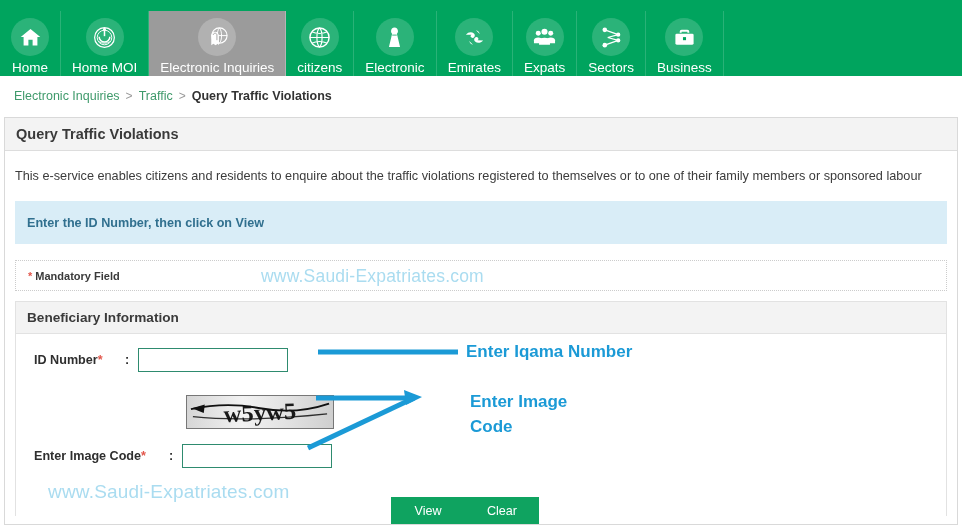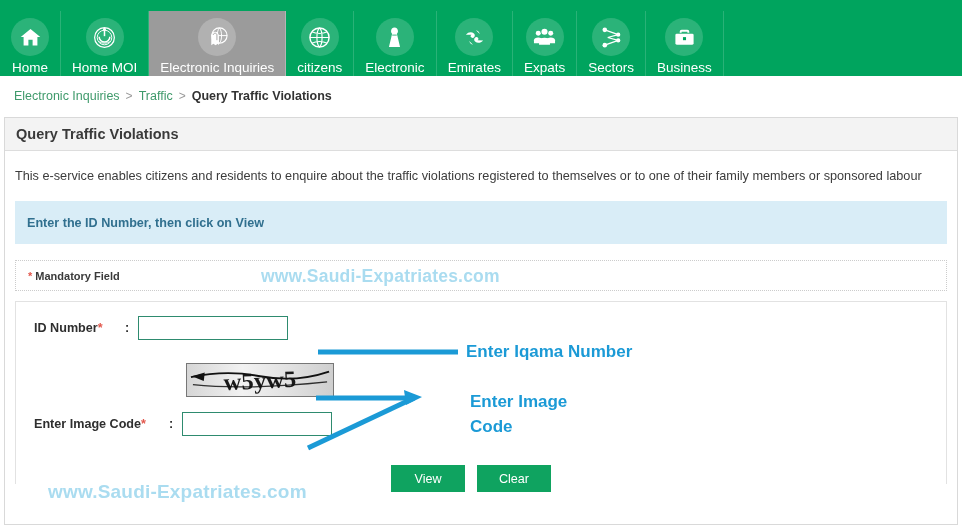--- a/index.html
+++ b/index.html
@@ -107,21 +107,21 @@
     border: 1px dotted #cccccc;
     display: flex; align-items: center;
     position: relative;
     padding-left: 12px;
   }
   .mandatory-text { font-size: 11px; color: #3a3a3a; font-weight: bold; }
   .mandatory-text .star { color: #e2574c; font-weight: bold; }
 
   .watermark {
     color: #aadcf0;
-    font-weight: bold;
+    font-weight: normal;
     letter-spacing: 0.2px;
     white-space: nowrap;
     pointer-events: none;
   }
   .wm-top {
     position: absolute; left: 245px; top: 50%;
     transform: translateY(-50%);
     font-size: 17.5px;
   }
   .wm-bottom {
@@ -177,21 +177,21 @@
   .captcha {
     position: absolute; left: 170px; top: 61px;
     width: 148px; height: 34px;
     border: 1px solid #777777;
     background: linear-gradient(90deg, #d6d6d6 0%, #f2f2f2 38%, #e0e0e0 72%, #cfcfcf 100%);
     overflow: hidden;
   }
   .captcha svg { display: block; width: 100%; height: 100%; }
 
   
-  .btn-row { position: absolute; left: 375px; top: 163px; display: flex; gap: 12px; }
+  .btn-row { position: absolute; left: 375px; top: 163px; display: flex; }
   .btn {
     height: 27px; min-width: 74px;
     background: #0fa360;
     color: #ffffff;
     border: none;
     font-size: 12.6px;
     font-family: "Liberation Sans", sans-serif;
     cursor: pointer;
     padding: 0 14px;
   }
@@ -344,20 +344,21 @@
       <div class="desc-text">This e-service enables citizens and residents to enquire about the traffic violations registered to themselves or to one of their family members or sponsored labour</div>
 
       <div class="info-bar">Enter the ID Number, then click on View</div>
 
       <div class="mandatory-row">
         <span class="mandatory-text"><span class="star">*</span> <span>Mandatory Field</span></span>
         <span class="watermark wm-top">www.Saudi-Expatriates.com</span>
       </div>
 
       <div class="sect">
+        <div class="sect-header">Beneficiary Information</div>
         <div class="sect-body">
 
           <div class="form-row" id="row-id">
             <span class="f-label"><span>ID Number</span><span class="star">*</span></span>
             <span class="f-colon">:</span>
             <input class="f-input" type="text" value="" style="">
           </div>
 
           <div class="captcha">
             <svg viewBox="0 0 148 34" preserveAspectRatio="none">

